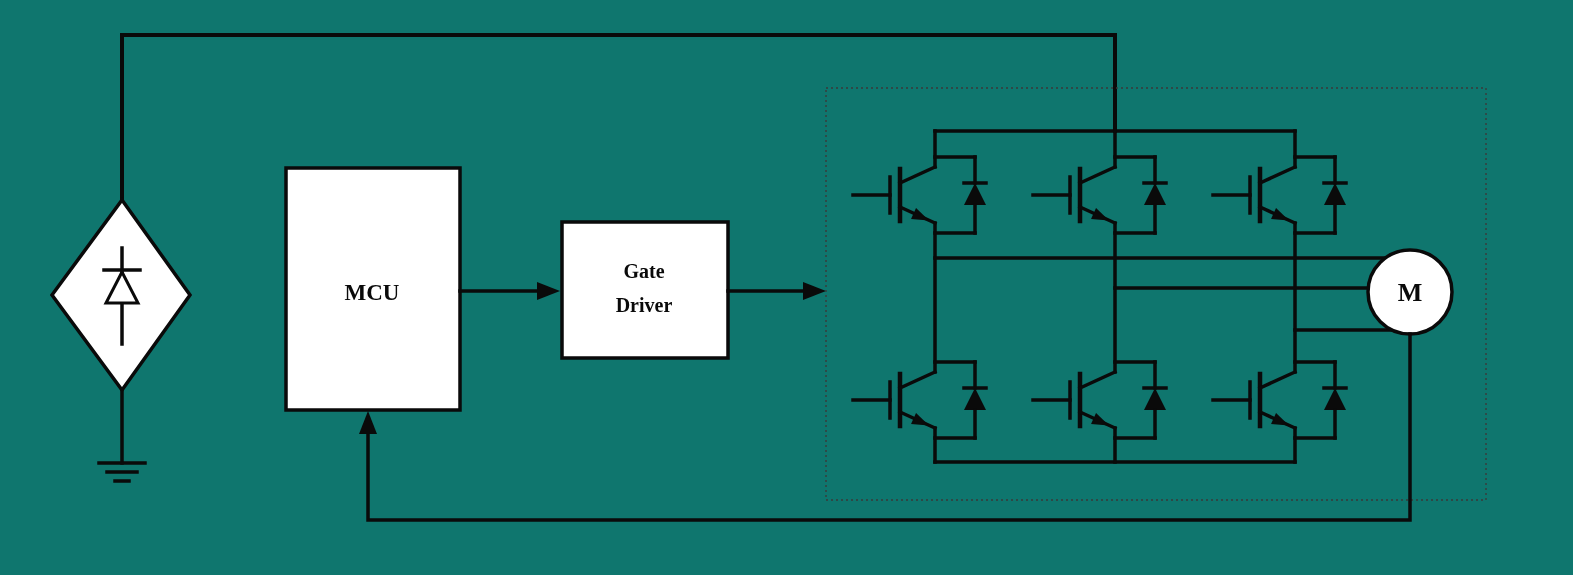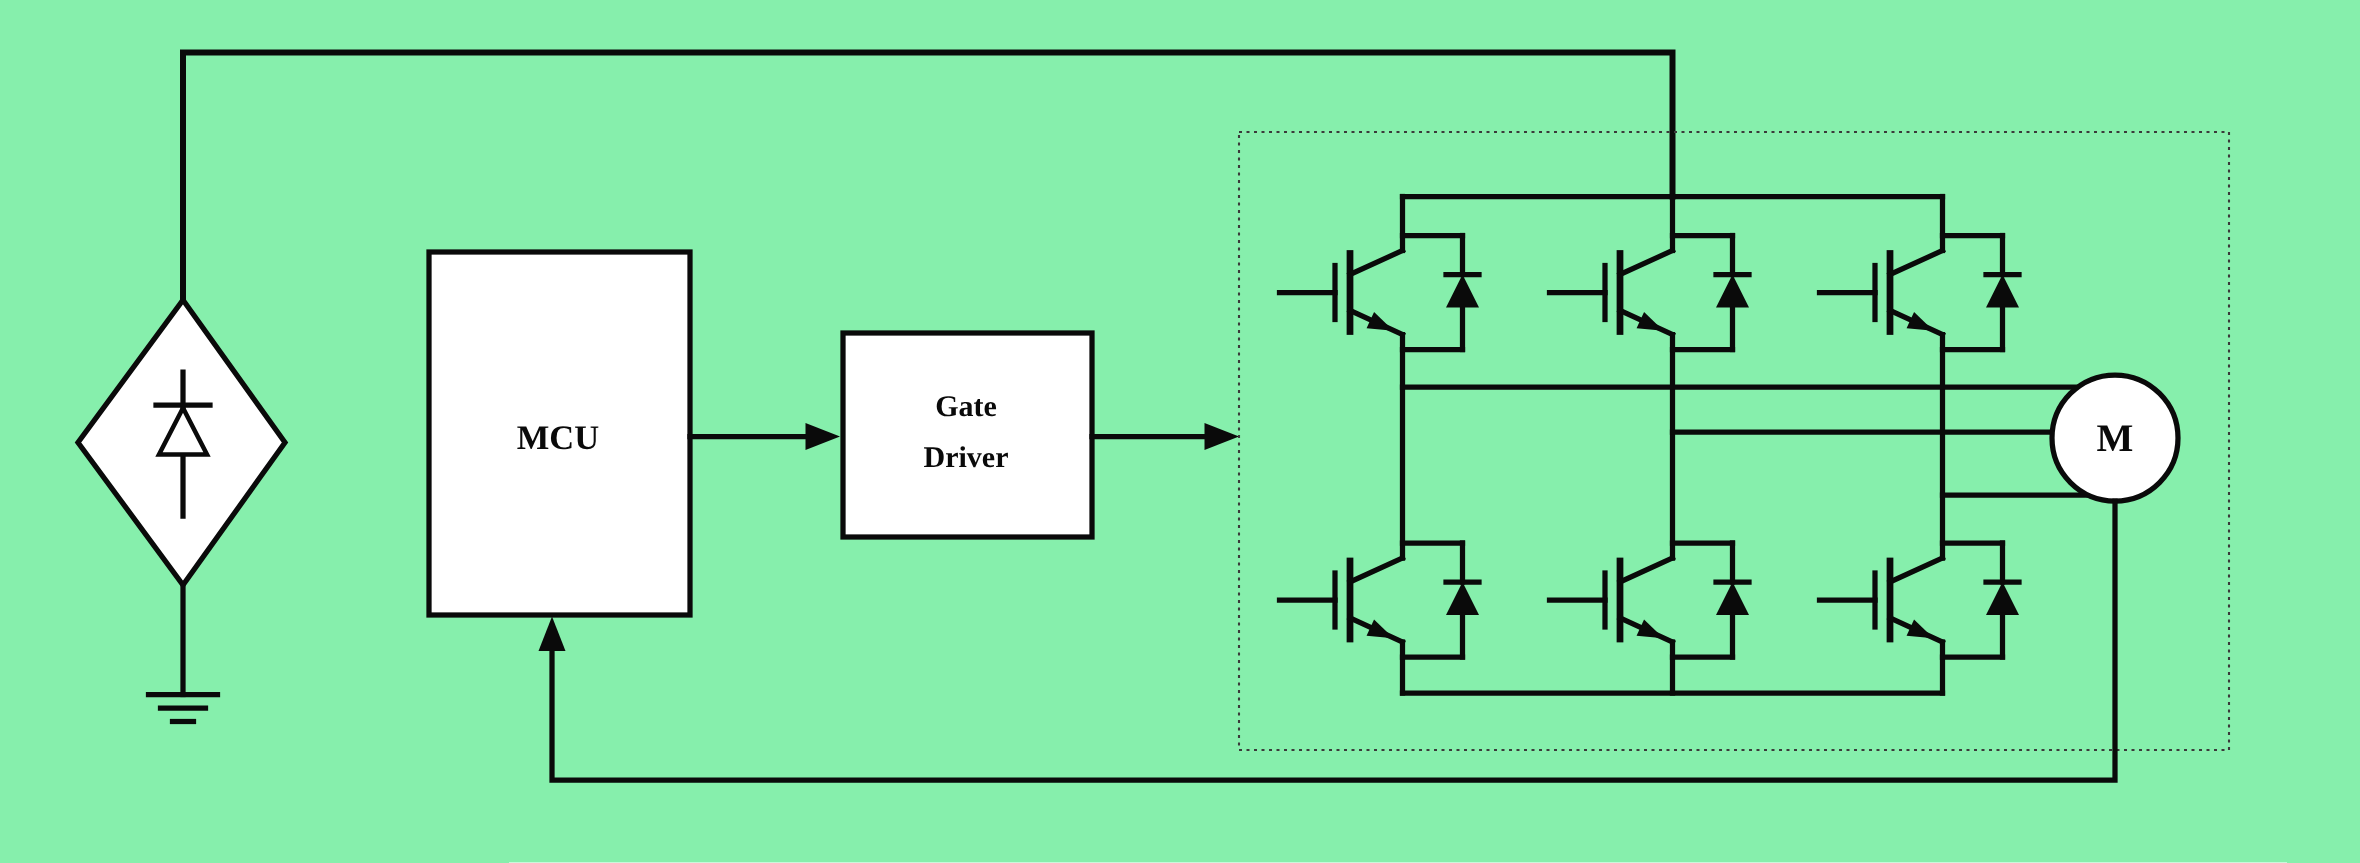--- a/index.html
+++ b/index.html
@@ -5,21 +5,21 @@
   html, body {
     margin: 0;
     padding: 0;
     background: #ffffff;
     font-family: "Liberation Serif", serif;
   }
   .canvas {
     position: relative;
     width: 1573px;
     height: 575px;
-    background: #86efac;
+    background: #0f766e;
     overflow: hidden;
   }
   svg { display: block; }
   .wire   { stroke: #0a0a0a; stroke-width: 3.5; fill: none; stroke-linecap: square; }
   .thick  { stroke-width: 4; }
   .boxln  { stroke: #0a0a0a; stroke-width: 3.5; fill: #ffffff; }
   .dotted { stroke: #3a3a3a; stroke-width: 1.4; fill: none; stroke-dasharray: 2 3; }
   .solidfill { fill: #0a0a0a; stroke: none; }
   .openfill  { fill: #ffffff; stroke: #0a0a0a; stroke-width: 3; }
   text.lbl {

